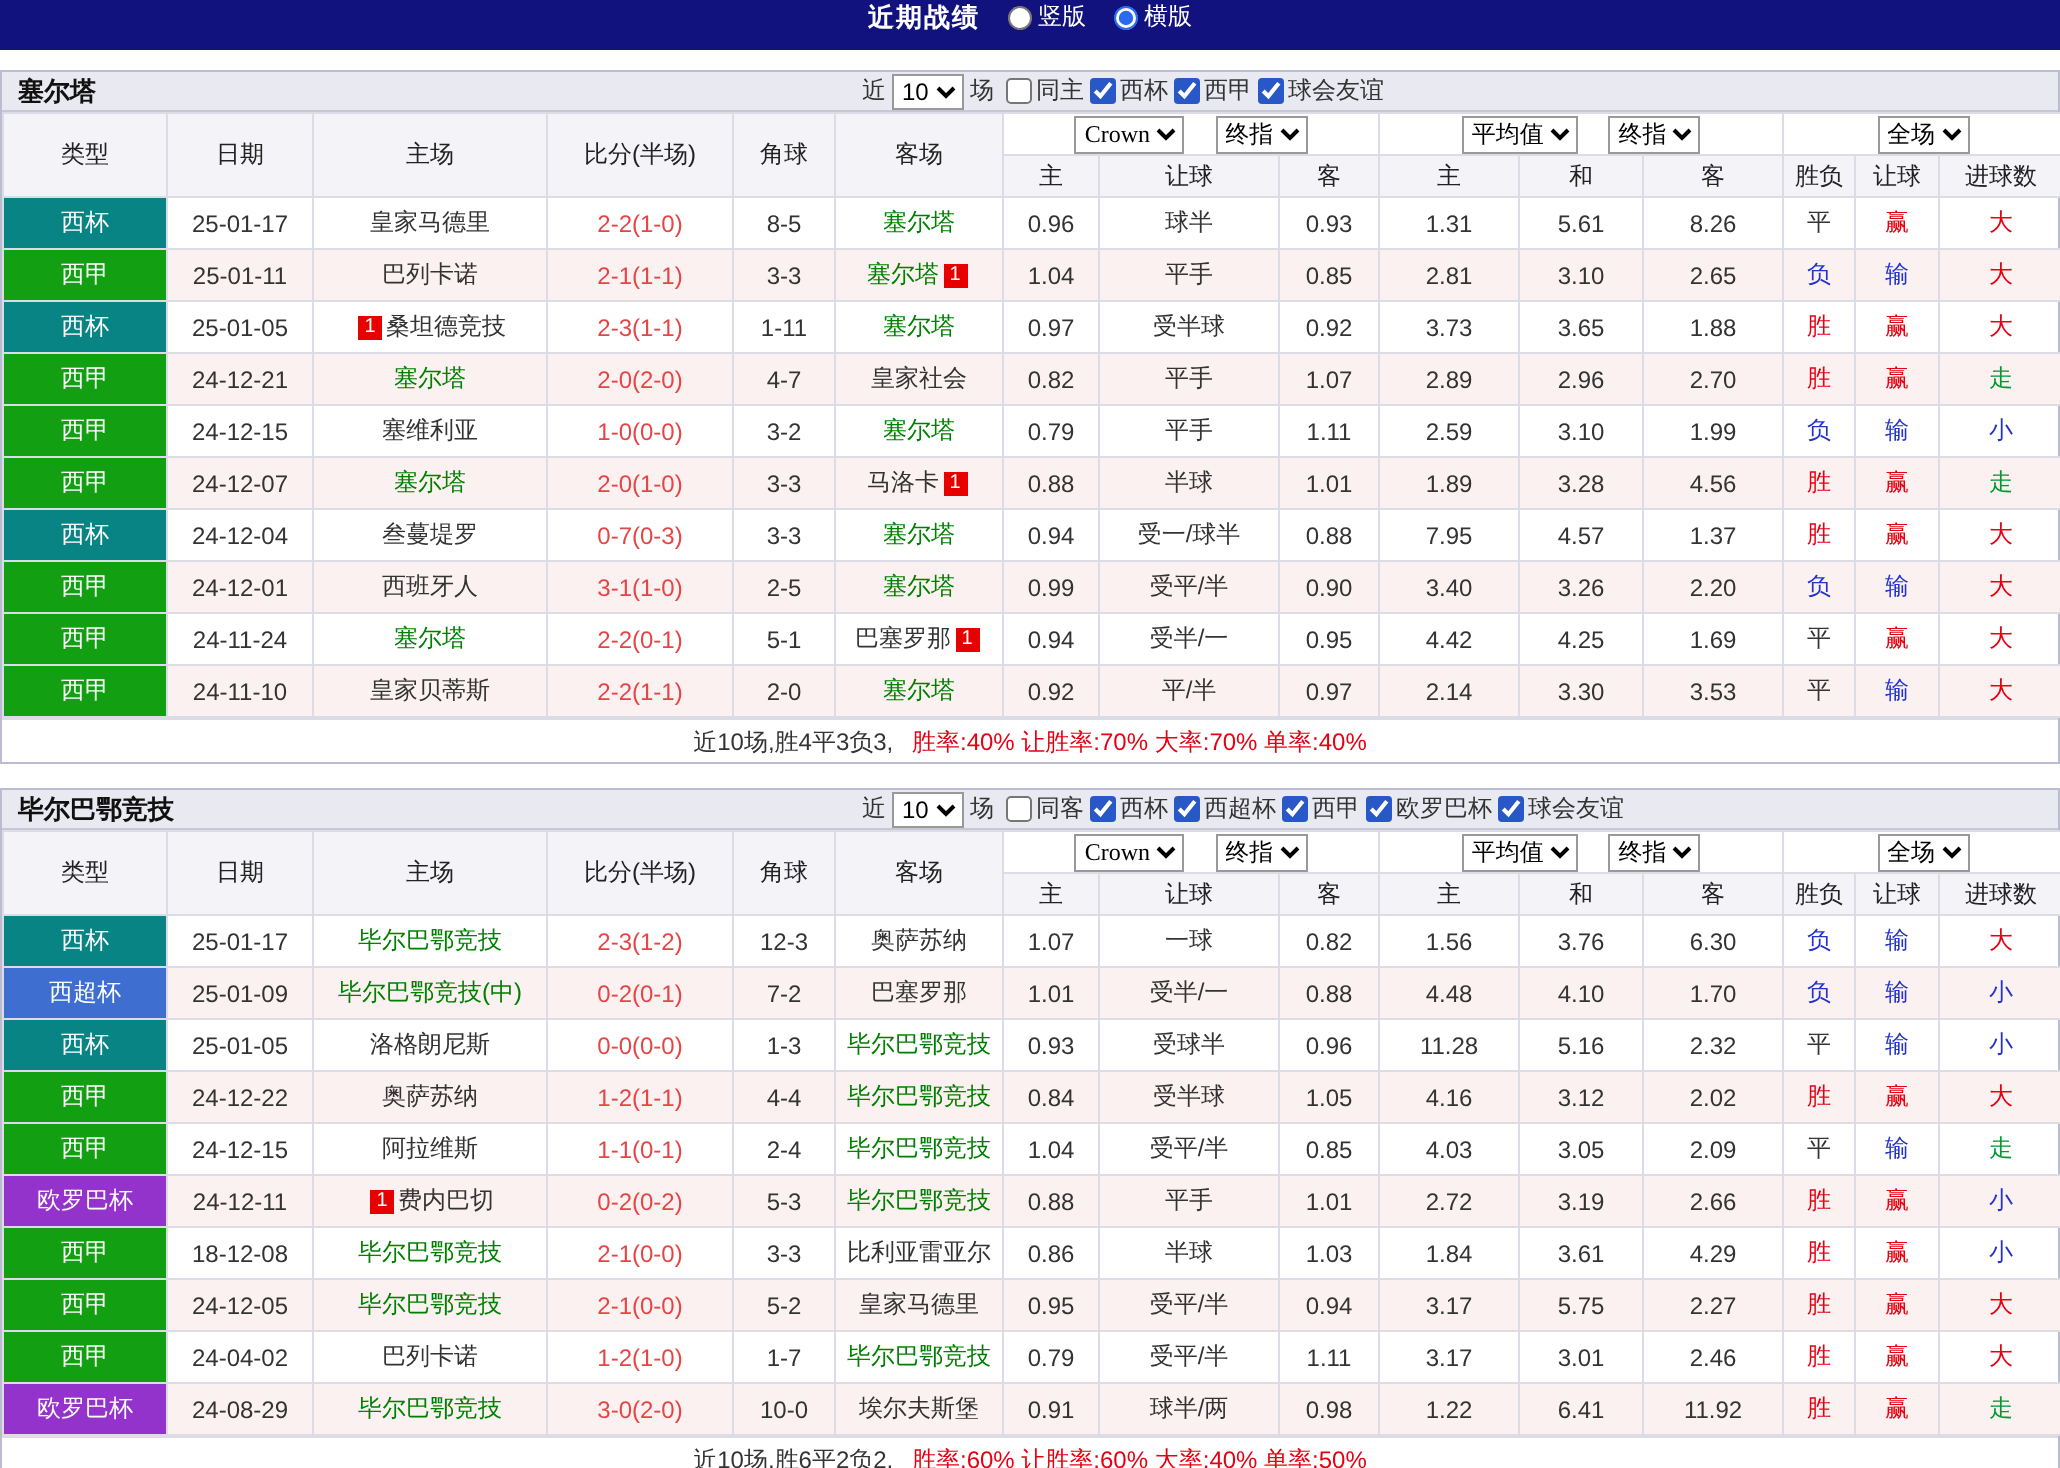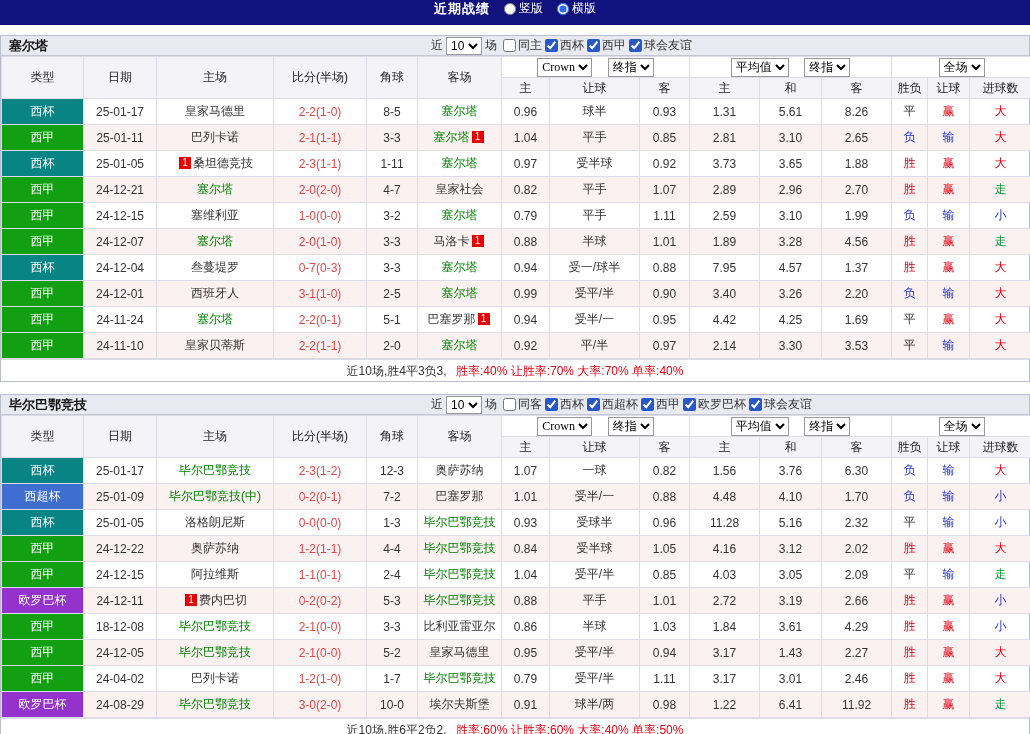--- a/index.html
+++ b/index.html
@@ -518,21 +518,21 @@
           <td class="type-cell" style="background: rgb(18, 160, 18);">西甲</td>
           <td class="date-cell">24-12-05</td>
           <td class="team-cell"><span class="focus">毕尔巴鄂竞技</span></td>
           <td class="score-cell">2-1(0-0)</td>
           <td class="corner-cell">5-2</td>
           <td class="team-cell"><span>皇家马德里</span></td>
           <td class="odds-cell">0.95</td>
           <td class="odds-cell">受平/半</td>
           <td class="odds-cell">0.94</td>
           <td class="odds-cell">3.17</td>
-          <td class="odds-cell">1.43</td>
+          <td class="odds-cell">5.75</td>
           <td class="odds-cell">2.27</td>
           <td class="res-cell" style="color: rgb(230, 0, 18);">胜</td>
           <td class="res-cell" style="color: rgb(230, 0, 18);">赢</td>
           <td class="res-cell" style="color: rgb(230, 0, 18);">大</td>
         </tr>
         <tr>
           <td class="type-cell" style="background: rgb(18, 160, 18);">西甲</td>
           <td class="date-cell">24-04-02</td>
           <td class="team-cell"><span>巴列卡诺</span></td>
           <td class="score-cell">1-2(1-0)</td>

